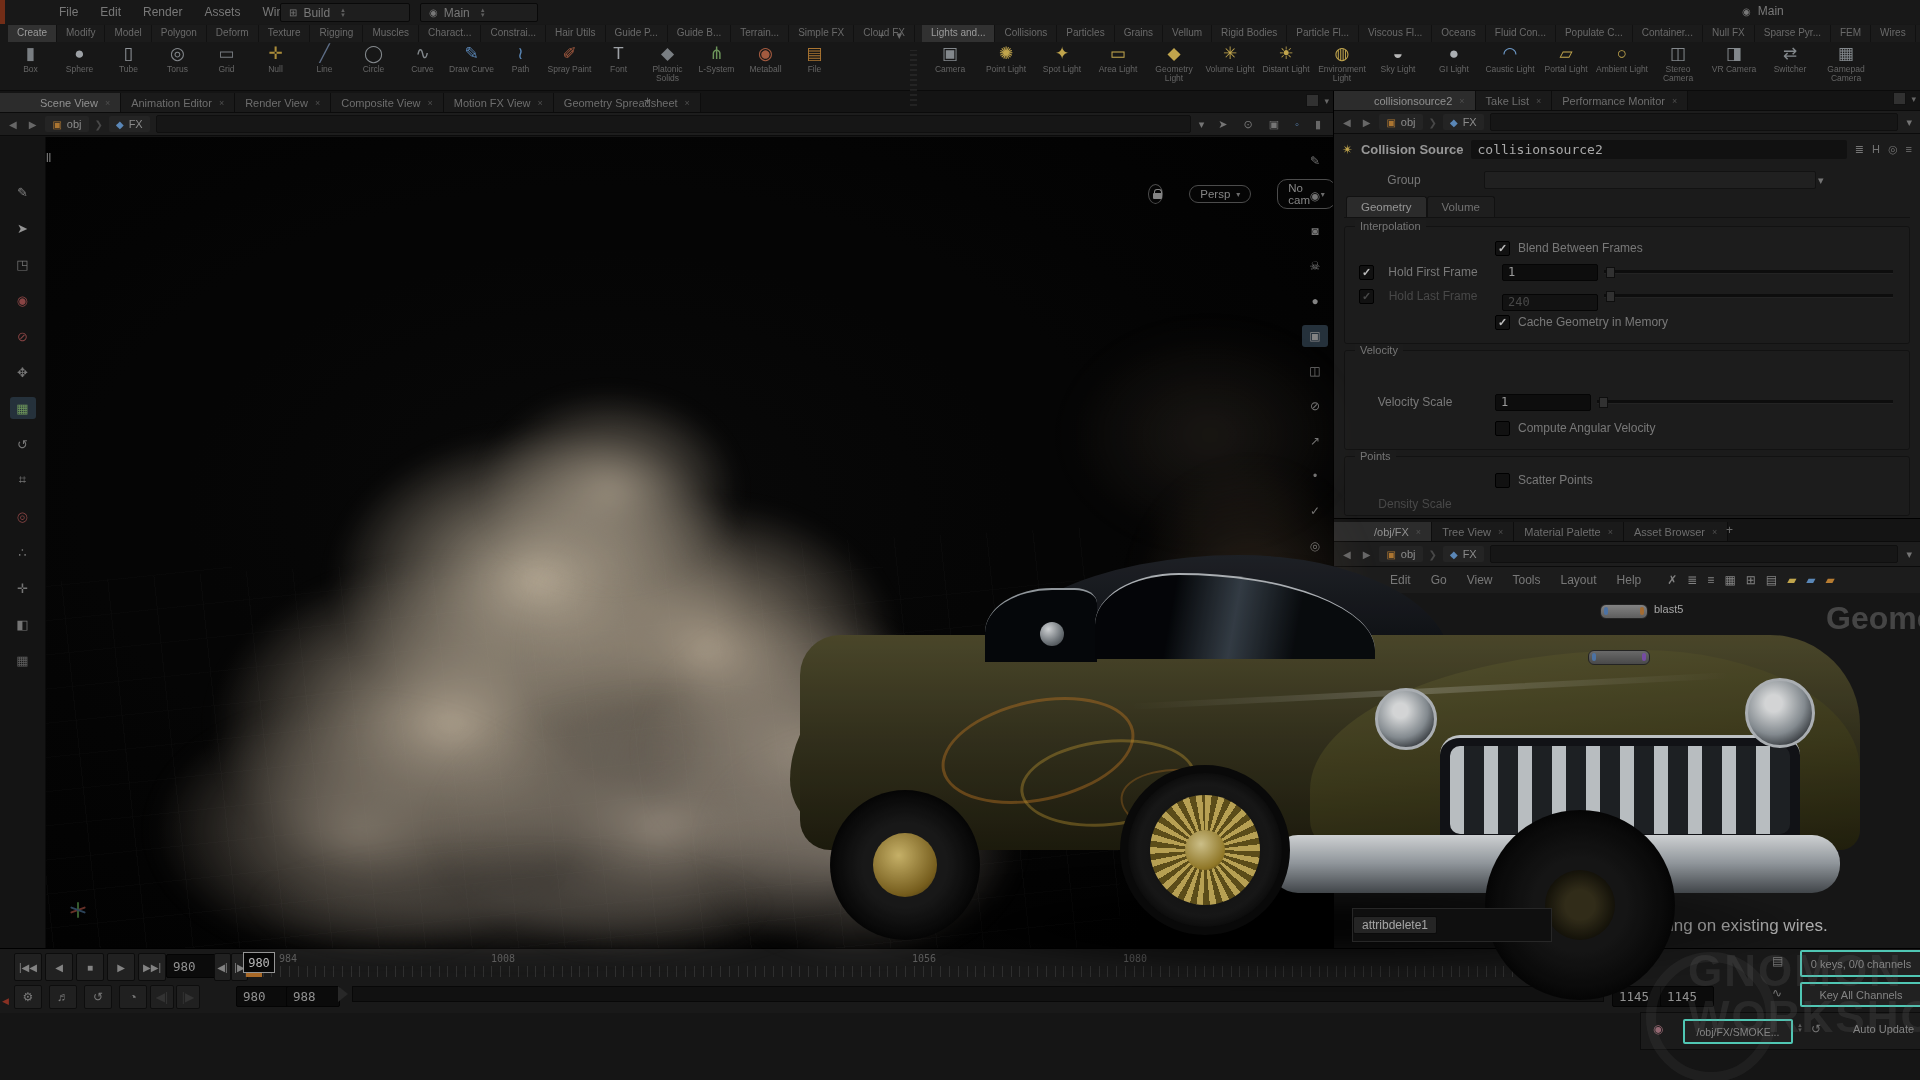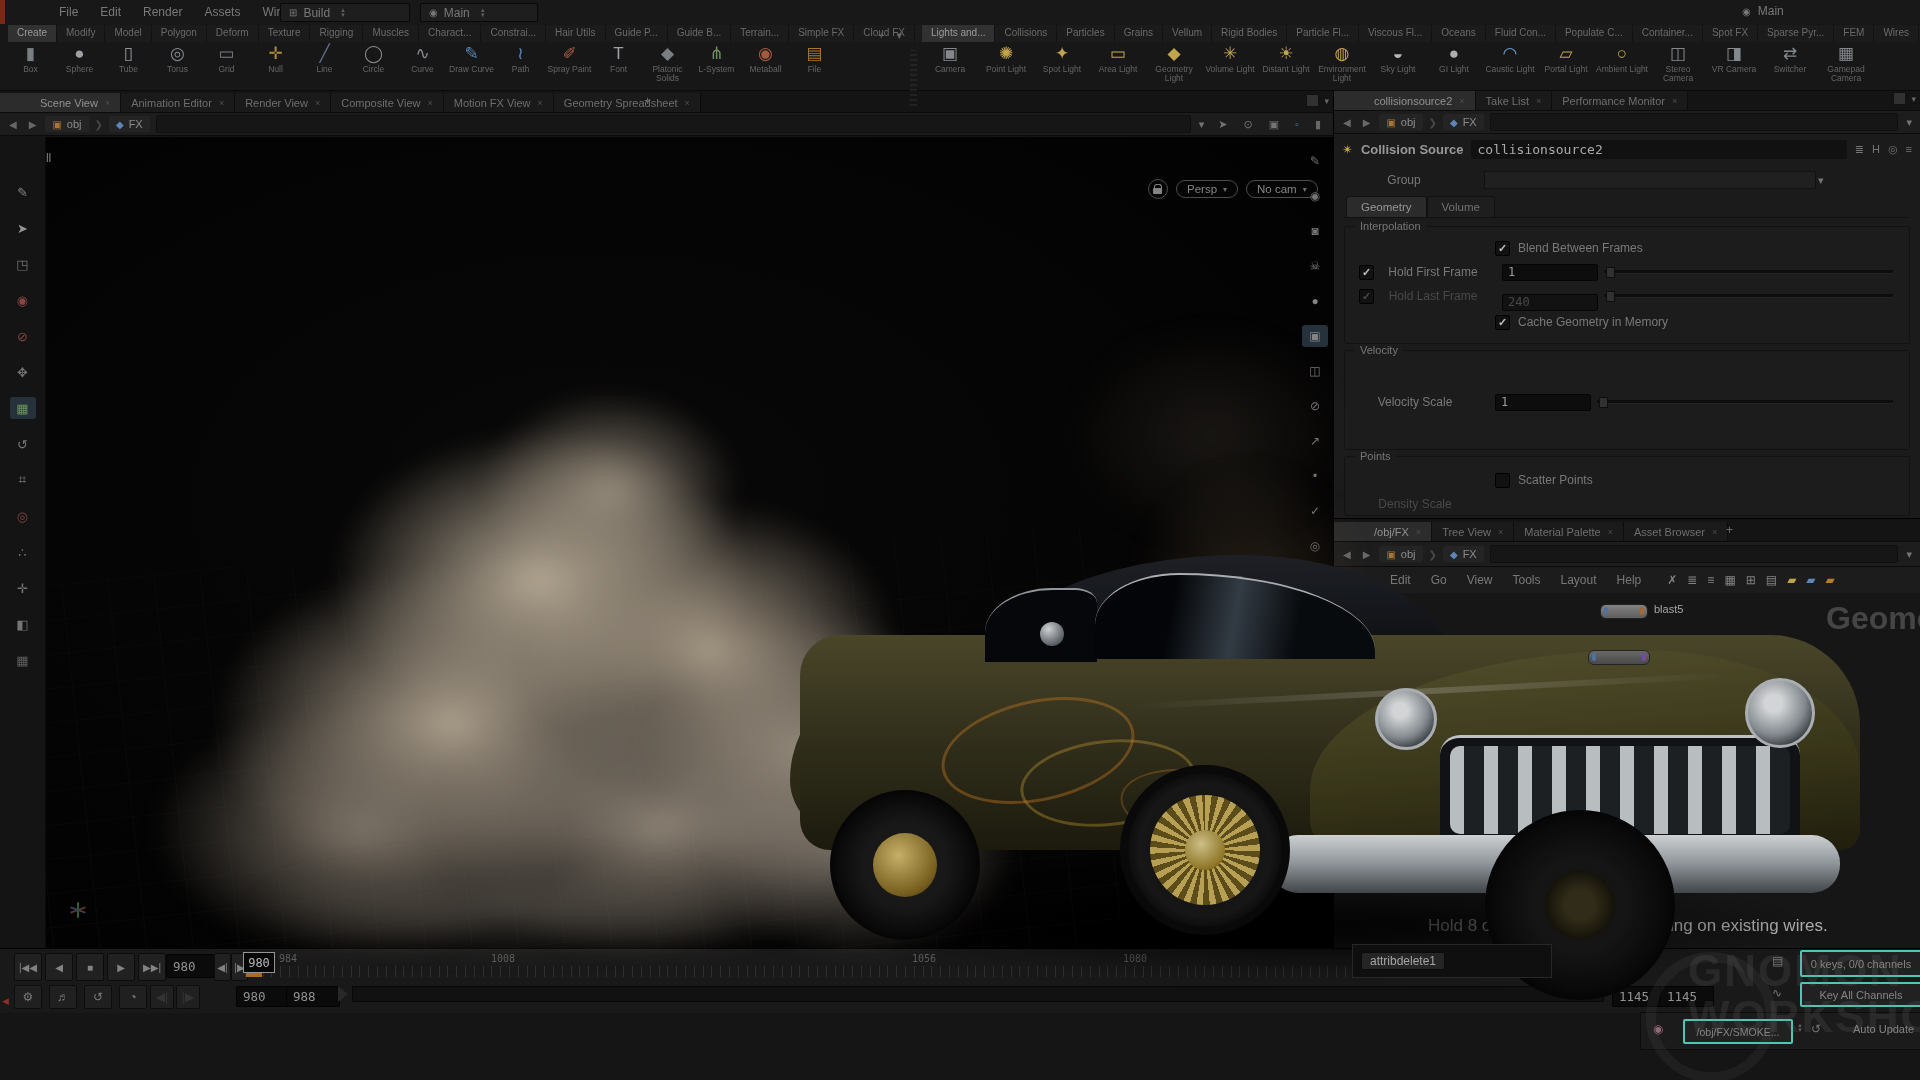--- a/index.html
+++ b/index.html
@@ -96,21 +96,21 @@
   .net-menu{font-size:12px;color:#8d8d8d;padding:3px 10px;}
   #net-toolicons{display:flex;gap:10px;margin-left:14px;align-items:center;}
   #net-toolicons span{font-size:12px;}
   #net-canvas{position:absolute;left:0;top:74px;right:0;bottom:0;background:#1b1b1b;}
   
   #net-overlay{position:absolute;left:0;top:0;width:1920px;height:1080px;z-index:40;pointer-events:none;}
   .node{position:absolute;height:13px;background:linear-gradient(180deg,#9a9a9a,#6f6f6f);border-radius:6px;border:1px solid #2a2a2a;}
   .node .flag{position:absolute;top:2px;width:4px;height:8px;border-radius:2px;}
   .nodelabel{position:absolute;font-size:11px;color:#c0c0c0;white-space:nowrap;}
   #net-bglabel{position:absolute;left:1826px;top:600px;font-size:32px;font-weight:bold;color:#5c5c5c;opacity:.85;white-space:nowrap;}
-  #node-popup{position:absolute;left:1352px;top:908px;width:200px;height:34px;background:#121212;border:1px solid #2e2e2e;display:flex;align-items:center;padding-left:8px;box-sizing:border-box;margin-top:36px;}
+  #node-popup{position:absolute;left:1352px;top:908px;width:200px;height:34px;background:#121212;border:1px solid #2e2e2e;display:flex;align-items:center;box-sizing:border-box;}
   #node-popup .fld{background:#2c2c2c;border:1px solid #0e0e0e;border-radius:2px;font-size:12px;color:#c2c2c2;padding:1px 8px;}
   #net-hint{position:absolute;left:1428px;top:916px;z-index:20;font-size:17px;color:#cfcfcf;white-space:nowrap;}
   
   #timeline{position:absolute;left:0;top:948px;width:1920px;height:64px;background:#1e1e1e;border-top:1px solid #000;z-index:10;}
   .tbtn{position:absolute;top:4px;width:26px;height:26px;background:#272727;border:1px solid #0f0f0f;border-radius:2px;
         display:flex;align-items:center;justify-content:center;font-size:10px;color:#9a9a9a;}
   .tfield{position:absolute;background:#0d0d0d;border:1px solid #050505;border-radius:2px;color:#ababab;
           font-family:"DejaVu Sans Mono",monospace;font-size:12.5px;display:flex;align-items:center;padding:0 6px;}
   #playhead{position:absolute;left:243px;top:3px;width:30px;height:19px;border:1px solid #b0b0b0;background:#080808;color:#d6d6d6;
             font-family:"DejaVu Sans Mono",monospace;font-size:12px;display:flex;align-items:center;justify-content:center;}
@@ -214,21 +214,21 @@
         <div class="shelftab">Particles</div>
         <div class="shelftab">Grains</div>
         <div class="shelftab">Vellum</div>
         <div class="shelftab">Rigid Bodies</div>
         <div class="shelftab">Particle Fl...</div>
         <div class="shelftab">Viscous Fl...</div>
         <div class="shelftab">Oceans</div>
         <div class="shelftab">Fluid Con...</div>
         <div class="shelftab">Populate C...</div>
         <div class="shelftab">Container...</div>
-        <div class="shelftab">Spot FX</div>
+        <div class="shelftab">Null FX</div>
         <div class="shelftab">Sparse Pyr...</div>
         <div class="shelftab">FEM</div>
         <div class="shelftab">Wires</div>
         <div class="shelftab">Crowds</div>
       </div>
     <div class="tools" style="left:6px;">
 
         <div class="tool">
           <span class="glyph" style="color: rgb(143, 148, 153);">▮</span>
           <span class="tlabel">Box</span>
@@ -465,21 +465,21 @@
           <span class="mini-icon" style="color: rgb(122, 122, 122);">▮</span>
         </div>
     </div>
     <div id="viewport">
       <div id="vp-grid1"></div>
       <div id="vp-grid2"></div>
       <div id="vp-info">
         <span style="font-size:11px;color:#7f7f7f;">◎</span>
         <span>Null</span>
       </div>
-      <div class="abs" style="left:1148px;top:42px;display:flex;gap:8px;align-items:center;">
+      <div class="abs" style="left:1148px;top:42px;display:flex;gap:26px;align-items:center;">
         <div class="lockpill"></div>
         <div class="pill">
           <span>Persp</span>
           <span class="caret">▾</span>
         </div>
         <div class="pill">
           <span>No cam</span>
           <span class="caret">▾</span>
         </div>
       </div>
@@ -609,20 +609,25 @@
         <span class="cblabel">Cache Geometry in Memory</span>
       </div>
     </div>
 
     <div class="pbox" style="top:262px;height:98px;">
       <span class="boxtitle">Velocity</span>
       <div class="prow" style="top:42px;">
         <span class="plabel" style="width:140px;">Velocity Scale</span>
         <span class="vfield">1</span>
         <div class="slider"></div>
+      </div>
+      <div class="prow" style="top:68px;">
+        <span style="width:150px;"></span>
+        <span class="cb off">✓</span>
+        <span class="cblabel">Compute Angular Velocity</span>
       </div>
     </div>
 
     <div class="pbox" style="top:368px;height:58px;">
       <span class="boxtitle">Points</span>
       <div class="prow" style="top:14px;">
         <span style="width:150px;"></span>
         <span class="cb off">✓</span>
         <span class="cblabel">Scatter Points</span>
       </div>

